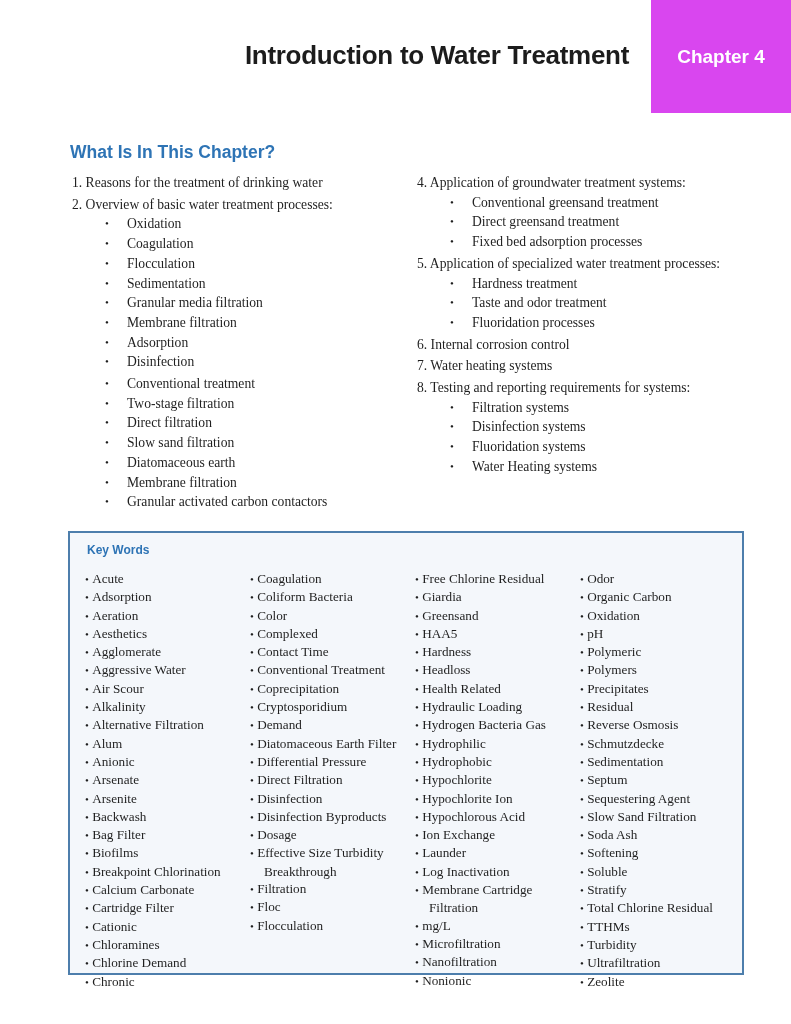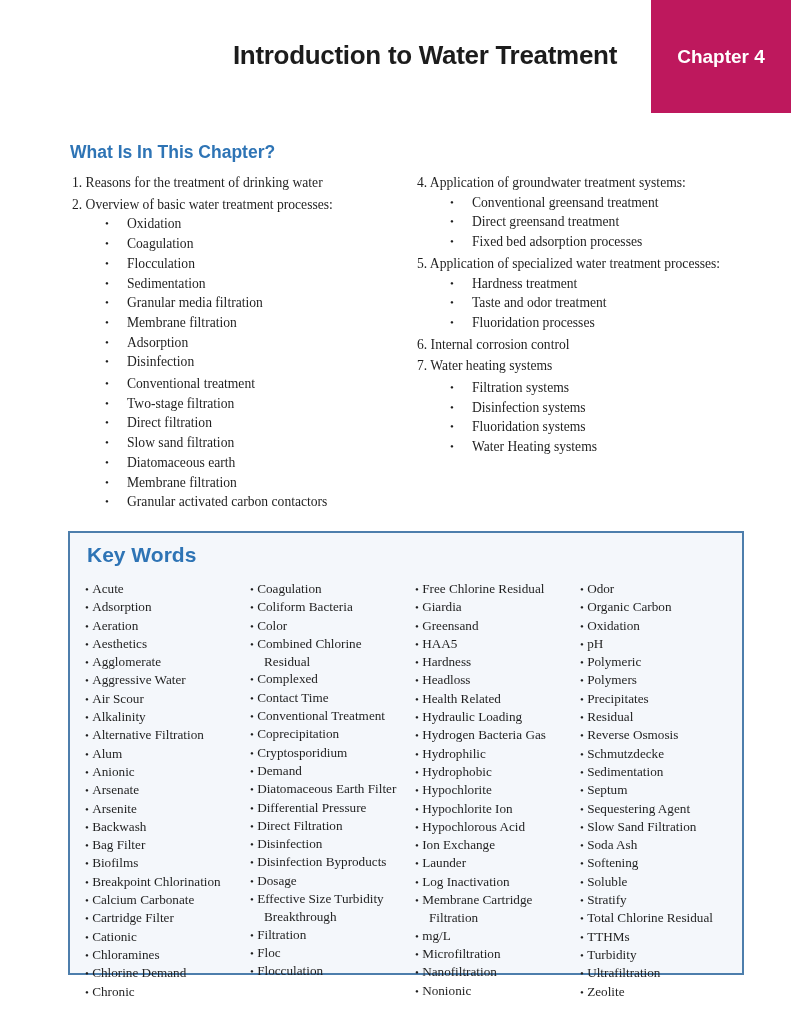--- a/index.html
+++ b/index.html
@@ -4,28 +4,28 @@
 <style>
   html,body { margin:0; padding:0; background:#ffffff; }
   .page {
     position:relative; width:791px; height:1024px;
     background:#ffffff; overflow:hidden;
     color:#1f1f1f;
     font-family:"Liberation Serif", serif;
   }
   
   .doc-title {
-    position:absolute; top:40px; right:174px; margin:0;
+    position:absolute; top:40px; right:162px; margin:0;
     font-family:"Liberation Sans", sans-serif;
     font-size:26px; font-weight:700; color:#1c1c1c;
     white-space:nowrap; letter-spacing:-0.3px;
   }
   .chapter-badge {
     position:absolute; top:0; right:0; width:140px; height:113px;
-    background:#be185d; color:#ffffff;
+    background:#d946ef; color:#ffffff;
     font-family:"Liberation Sans", sans-serif;
     font-size:19px; font-weight:700;
     display:flex; align-items:center; justify-content:center;
   }
   
   .toc { position:absolute; top:142px; left:70px; right:4px; }
   .section-heading {
     margin:0 0 8px 0;
     font-family:"Liberation Sans", sans-serif;
     font-size:17.5px; font-weight:700; color:#2e74b5;
@@ -44,21 +44,21 @@
   .bullet { flex:0 0 22px; width:22px; font-size:11px; }
   
   .keywords-box {
     position:absolute; left:68px; top:531px; width:676px; height:444px;
     box-sizing:border-box;
     background:#f4f7fb; border:2px solid #4d7eac;
   }
   .keywords-heading {
     margin:10px 0 0 17px;
     font-family:"Liberation Sans", sans-serif;
-    font-size:21px; font-weight:700; color:#2e74b5;
+    font-size:12px; font-weight:700; color:#2e74b5;
   }
   .keywords-columns {
     display:flex; margin:13px 0 8px 15px;
     font-size:13.2px; line-height:17.3px;
   }
   .kw-col { width:165px; flex:0 0 165px; }
   .kw-col:last-child { width:159px; flex:0 0 159px; }
   .kw-item { padding-left:14px; text-indent:-14px; padding-right:8px; }
   .kw-bullet { font-size:11px; }
 </style>
@@ -182,20 +182,21 @@
               </li>
             </ul>
           </li>
           <li class="toc-item">
             <div class="toc-line"><span class="toc-num">6.</span> Internal corrosion control</div>
           </li>
           <li class="toc-item">
             <div class="toc-line"><span class="toc-num">7.</span> Water heating systems</div>
           </li>
           <li class="toc-item">
+            <div class="toc-line"><span class="toc-num">8.</span> Testing and reporting requirements for systems:</div>
             <ul class="sub-list">
               <li class="sub-item">
                 <span class="bullet">•</span>
                 <span class="sub-text">Filtration systems</span>
               </li>
               <li class="sub-item">
                 <span class="bullet">•</span>
                 <span class="sub-text">Disinfection systems</span>
               </li>
               <li class="sub-item">
@@ -237,21 +238,20 @@
           <div class="kw-item"><span class="kw-bullet">•</span>&nbsp;<span class="kw-text">Cartridge Filter</span></div>
           <div class="kw-item"><span class="kw-bullet">•</span>&nbsp;<span class="kw-text">Cationic</span></div>
           <div class="kw-item"><span class="kw-bullet">•</span>&nbsp;<span class="kw-text">Chloramines</span></div>
           <div class="kw-item"><span class="kw-bullet">•</span>&nbsp;<span class="kw-text">Chlorine Demand</span></div>
           <div class="kw-item"><span class="kw-bullet">•</span>&nbsp;<span class="kw-text">Chronic</span></div>
         </div>
         <div class="kw-col">
           <div class="kw-item"><span class="kw-bullet">•</span>&nbsp;<span class="kw-text">Coagulation</span></div>
           <div class="kw-item"><span class="kw-bullet">•</span>&nbsp;<span class="kw-text">Coliform Bacteria</span></div>
           <div class="kw-item"><span class="kw-bullet">•</span>&nbsp;<span class="kw-text">Color</span></div>
-          <div class="kw-item"><span class="kw-bullet">•</span>&nbsp;<span class="kw-text">Combined Chlorine Residual</span></div>
           <div class="kw-item"><span class="kw-bullet">•</span>&nbsp;<span class="kw-text">Complexed</span></div>
           <div class="kw-item"><span class="kw-bullet">•</span>&nbsp;<span class="kw-text">Contact Time</span></div>
           <div class="kw-item"><span class="kw-bullet">•</span>&nbsp;<span class="kw-text">Conventional Treatment</span></div>
           <div class="kw-item"><span class="kw-bullet">•</span>&nbsp;<span class="kw-text">Coprecipitation</span></div>
           <div class="kw-item"><span class="kw-bullet">•</span>&nbsp;<span class="kw-text">Cryptosporidium</span></div>
           <div class="kw-item"><span class="kw-bullet">•</span>&nbsp;<span class="kw-text">Demand</span></div>
           <div class="kw-item"><span class="kw-bullet">•</span>&nbsp;<span class="kw-text">Diatomaceous Earth Filter</span></div>
           <div class="kw-item"><span class="kw-bullet">•</span>&nbsp;<span class="kw-text">Differential Pressure</span></div>
           <div class="kw-item"><span class="kw-bullet">•</span>&nbsp;<span class="kw-text">Direct Filtration</span></div>
           <div class="kw-item"><span class="kw-bullet">•</span>&nbsp;<span class="kw-text">Disinfection</span></div>

